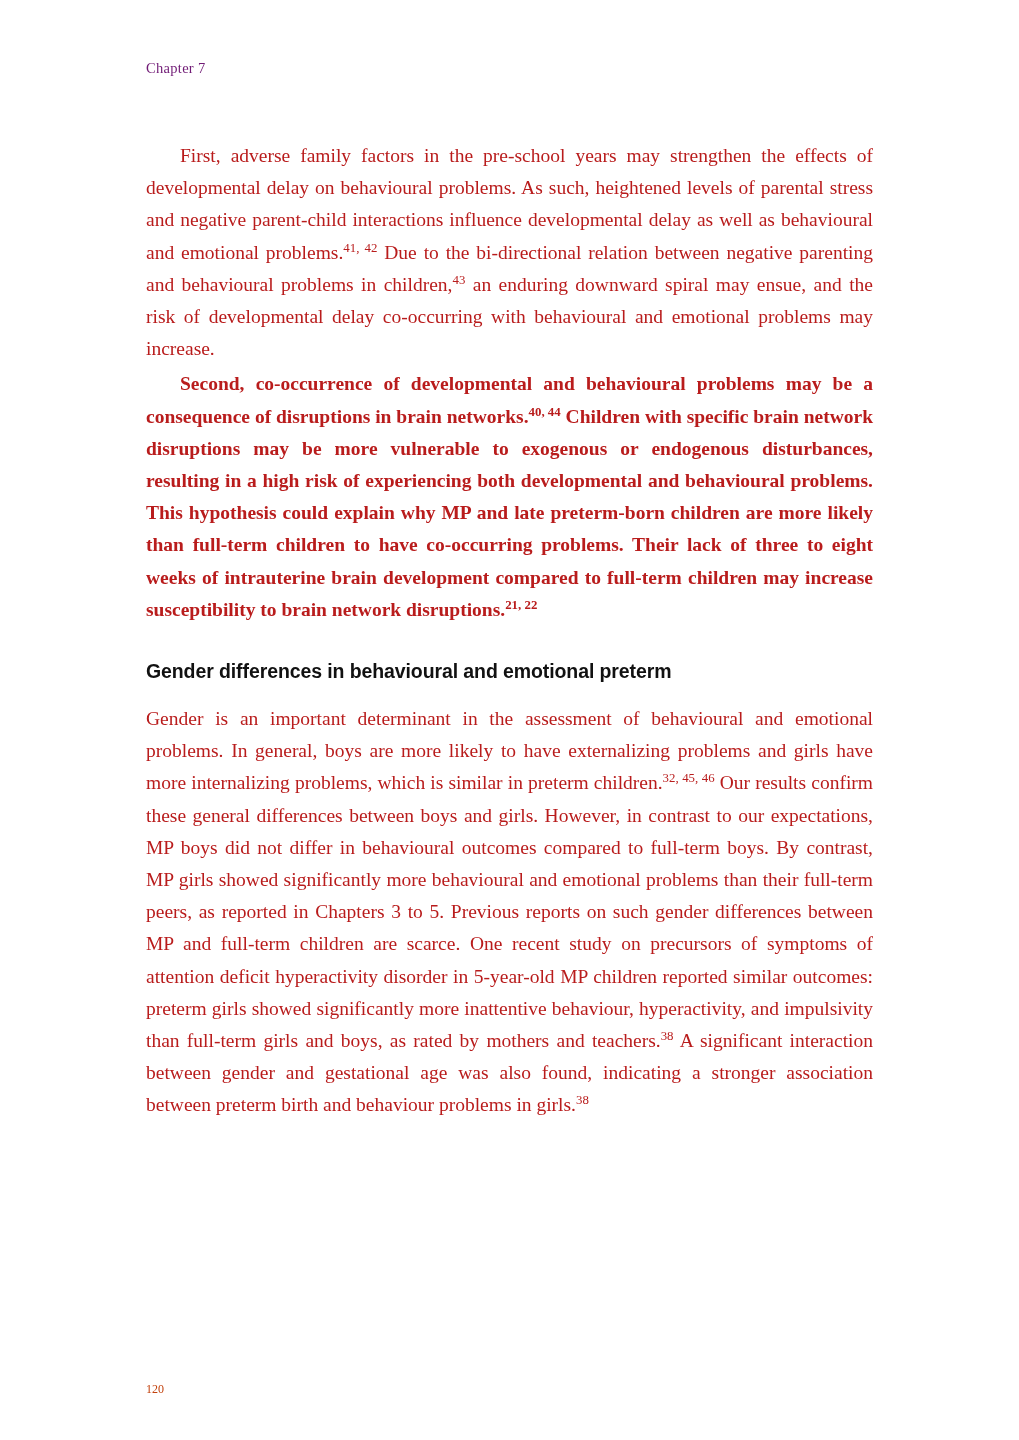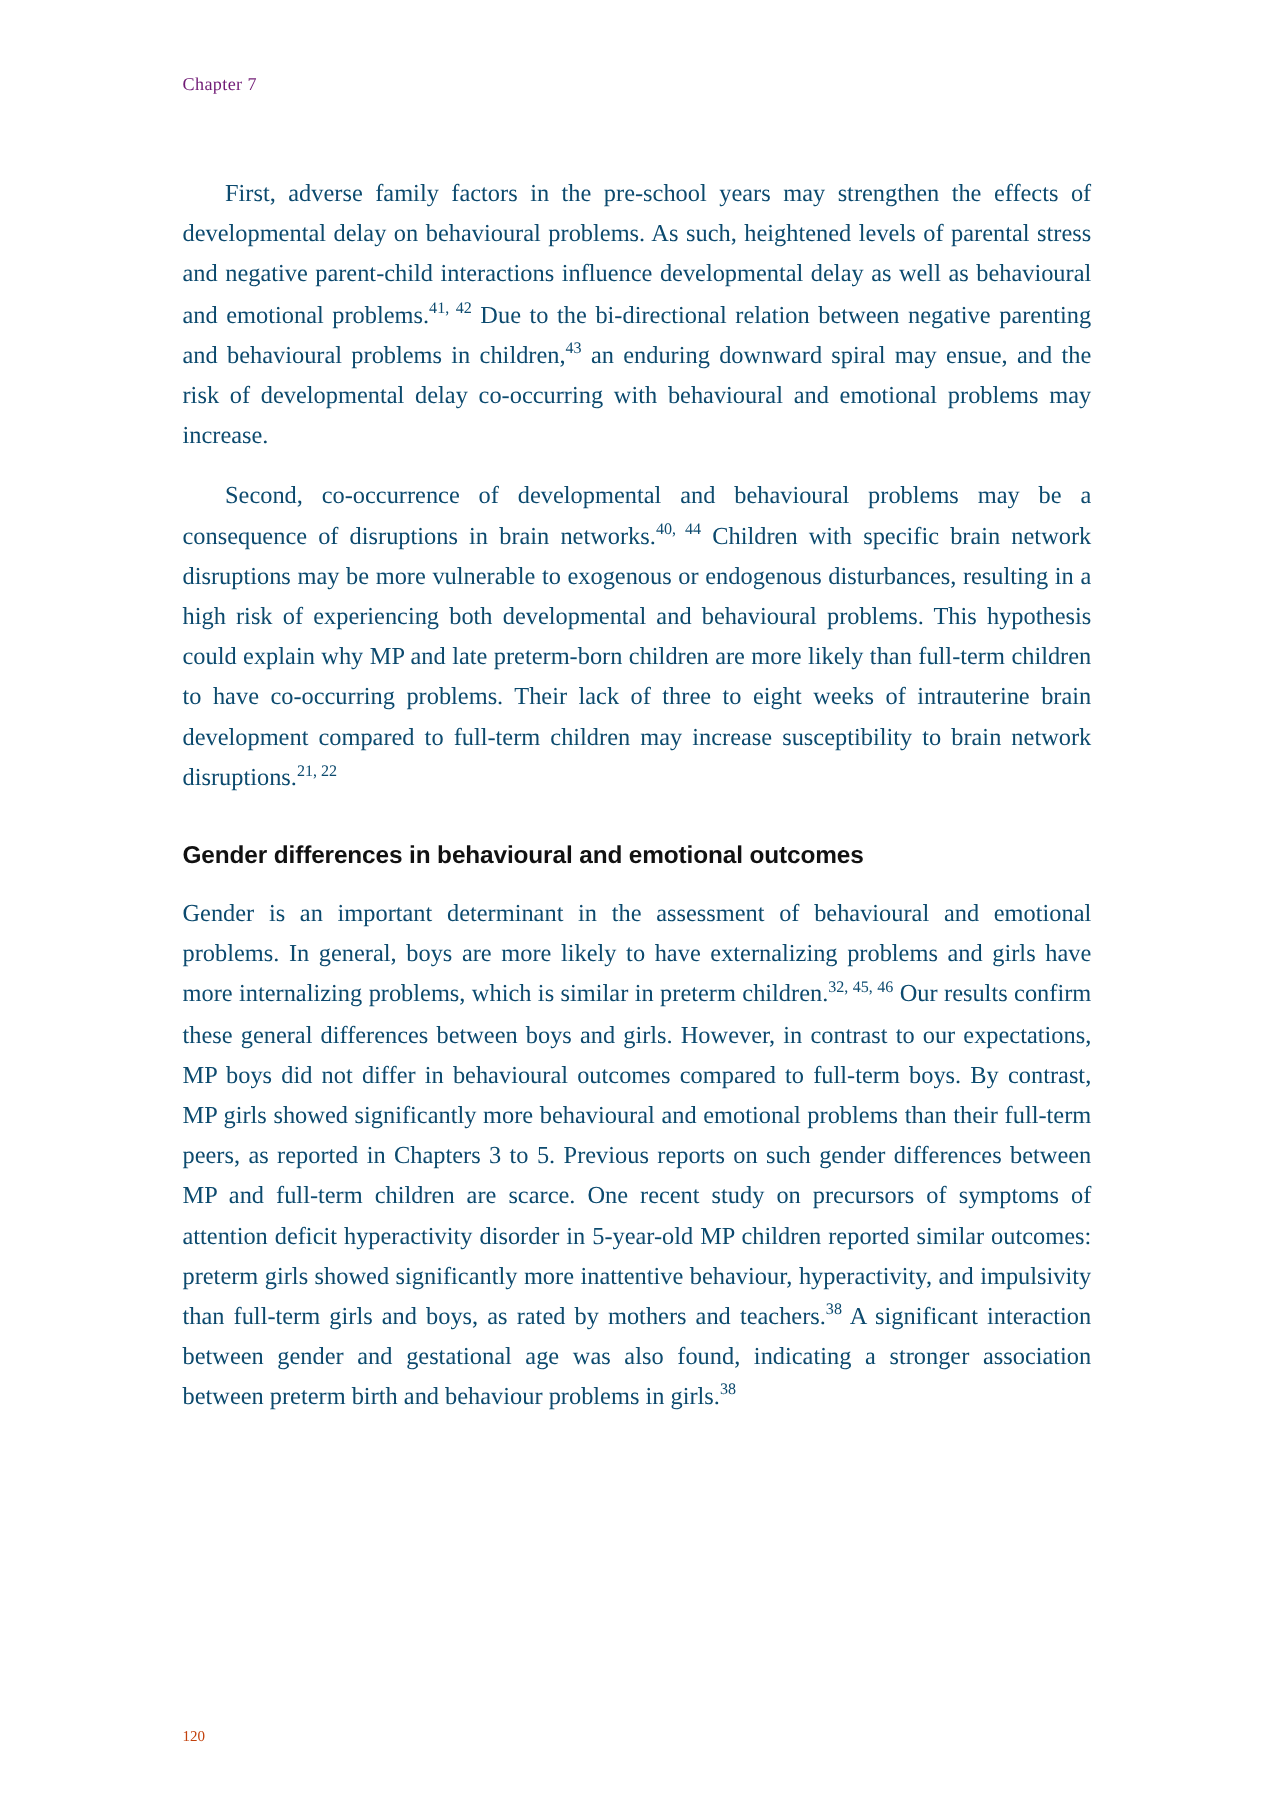--- a/index.html
+++ b/index.html
@@ -36,21 +36,21 @@
     top: 140px;
     left: 146px;
     width: 727px;
   }
   p {
     margin: 0;
     font-size: 19.5px;
     line-height: 32.2px;
     text-align: justify;
     text-justify: inter-word;
-    color: #0c4a6e;
+    color: #b91c1c;
     hyphens: none;
   }
   p.indent {
     text-indent: 34px;
   }
   sup {
     font-size: 0.66em;
     vertical-align: super;
     line-height: 0;
   }
@@ -59,40 +59,40 @@
     font-family: "Liberation Sans", sans-serif;
     font-size: 19.5px;
     font-weight: bold;
     color: #111111;
     letter-spacing: -0.1px;
     line-height: 30px;
   }
   .after-heading {
     margin-top: 17px;
   }
-  .gap-small { margin-top: 16px; }
+  .gap-small { margin-top: 3px; font-weight: bold; }
   .folio {
     position: absolute;
     left: 146px;
     top: 1355px;
     font-size: 12px;
     color: #c2410c;
     margin-top: 27px;
   }
 </style>
 </head>
 <body>
 
 <div class="page">
 
   <div class="running-head">Chapter 7</div>
 
   <div class="content">
     <p class="indent">First, adverse family factors in the pre-school years may strengthen the effects of developmental delay on behavioural problems. As such, heightened levels of parental stress and negative parent-child interactions influence developmental delay as well as behavioural and emotional problems.<sup>41, 42</sup> Due to the bi-directional relation between negative parenting and behavioural problems in children,<sup>43</sup> an enduring downward spiral may ensue, and the risk of developmental delay co-occurring with behavioural and emotional problems may increase.</p>
     <p class="indent gap-small">Second, co-occurrence of developmental and behavioural problems may be a consequence of disruptions in brain networks.<sup>40, 44</sup> Children with specific brain network disruptions may be more vulnerable to exogenous or endogenous disturbances, resulting in a high risk of experiencing both developmental and behavioural problems. This hypothesis could explain why MP and late preterm-born children are more likely than full-term children to have co-occurring problems. Their lack of three to eight weeks of intrauterine brain development compared to full-term children may increase susceptibility to brain network disruptions.<sup>21, 22</sup></p>
 
-    <h2 class="section-heading">Gender differences in behavioural and emotional outcomes</h2>
+    <h2 class="section-heading">Gender differences in behavioural and emotional preterm</h2>
 
     <p class="after-heading">Gender is an important determinant in the assessment of behavioural and emotional problems. In general, boys are more likely to have externalizing problems and girls have more internalizing problems, which is similar in preterm children.<sup>32, 45, 46</sup> Our results confirm these general differences between boys and girls. However, in contrast to our expectations, MP boys did not differ in behavioural outcomes compared to full-term boys. By contrast, MP girls showed significantly more behavioural and emotional problems than their full-term peers, as reported in Chapters 3 to 5. Previous reports on such gender differences between MP and full-term children are scarce. One recent study on precursors of symptoms of attention deficit hyperactivity disorder in 5-year-old MP children reported similar outcomes: preterm girls showed significantly more inattentive behaviour, hyperactivity, and impulsivity than full-term girls and boys, as rated by mothers and teachers.<sup>38</sup> A significant interaction between gender and gestational age was also found, indicating a stronger association between preterm birth and behaviour problems in girls.<sup>38</sup></p>
   </div>
 
   <div class="folio">120</div>
 </div>
 
 </body></html>

